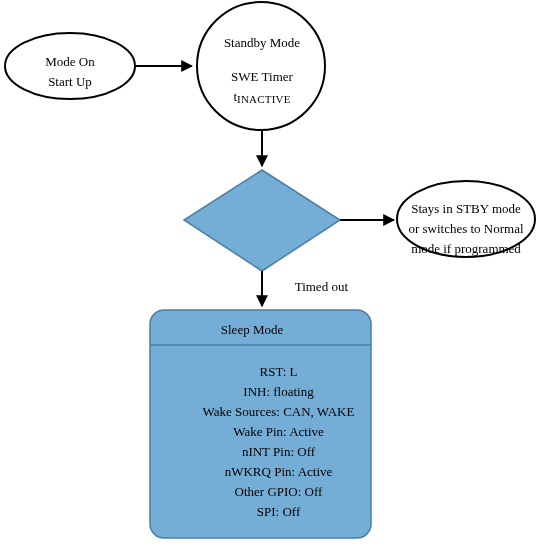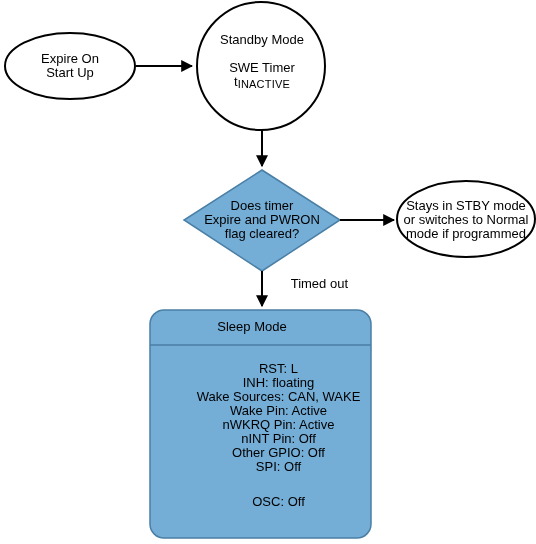--- a/index.html
+++ b/index.html
@@ -21,22 +21,22 @@
     position: absolute;
     top: 0;
     left: 0;
     width: 536px;
     height: 544px;
   }
   .node-text {
     position: absolute;
     text-align: center;
     color: #000000;
-    font-family: Liberation Sans, sans-serif;
-    line-height: 14px;
+    font-family: Liberation Serif, serif;
+    line-height: 20px;
     white-space: nowrap;
     pointer-events: none;
   }
   .sz-13 { font-size: 13px; }
   .sub {
     font-size: 11px;
     vertical-align: baseline;
     position: relative;
     top: 2px;
     letter-spacing: 0.2px;
@@ -70,36 +70,31 @@
     <line x1="136" y1="66" x2="192" y2="66" stroke="#000000" stroke-width="2" marker-end="url(#arrow)"></line>
 
     <line x1="262" y1="130" x2="262" y2="166" stroke="#000000" stroke-width="2" marker-end="url(#arrow)"></line>
 
     <line x1="340" y1="220" x2="394" y2="220" stroke="#000000" stroke-width="2" marker-end="url(#arrow)"></line>
 
     <line x1="262" y1="271" x2="262" y2="306" stroke="#000000" stroke-width="2" marker-end="url(#arrow)"></line>
   </svg>
 
   <div class="node-text sz-13" style="left:5px; top:52px; width:130px;">
-    <span>Expire On</span><br>
+    <span>Mode On</span><br>
     <span>Start Up</span>
   </div>
 
   <div class="node-text sz-13" style="left:197px; top:33px; width:130px;">
     <span>Standby Mode</span>
     <span class="spacer-line"></span>
     <span>SWE Timer</span><br>
     <span><span>t</span><span class="sub">INACTIVE</span></span>
   </div>
 
-  <div class="node-text sz-13" style="left:182px; top:199px; width:160px;">
-    <span>Does timer</span><br>
-    <span>Expire and PWRON</span><br>
-    <span>flag cleared?</span>
-  </div>
 
 
   <div class="node-text sz-13" style="left:396px; top:199px; width:140px;">
     <span>Stays in STBY mode</span><br>
     <span>or switches to Normal</span><br>
     <span>mode if programmed</span>
   </div>
 
   <div class="node-text sz-13" style="left:268px; top:277px; width:80px; text-align:right;">
     <span>Timed out</span>
@@ -108,22 +103,22 @@
   <div class="node-text sz-13" style="left:150px; top:320px; width:204px;">
     <span>Sleep Mode</span>
   </div>
 
   <div class="node-text sz-13" style="left:150px; top:362px; width:257px;">
     <div>
       <div>RST: L</div>
       <div>INH: floating</div>
       <div>Wake Sources: CAN, WAKE</div>
       <div>Wake Pin: Active</div>
+      <div>nINT Pin: Off</div>
       <div>nWKRQ Pin: Active</div>
-      <div>nINT Pin: Off</div>
       <div>Other GPIO: Off</div>
       <div>SPI: Off</div>
     </div>
     <div class="spacer-line"></div>
     <div class="gap-line"></div>
     <div>
       <div>OSC: Off</div>
     </div>
   </div>
 

